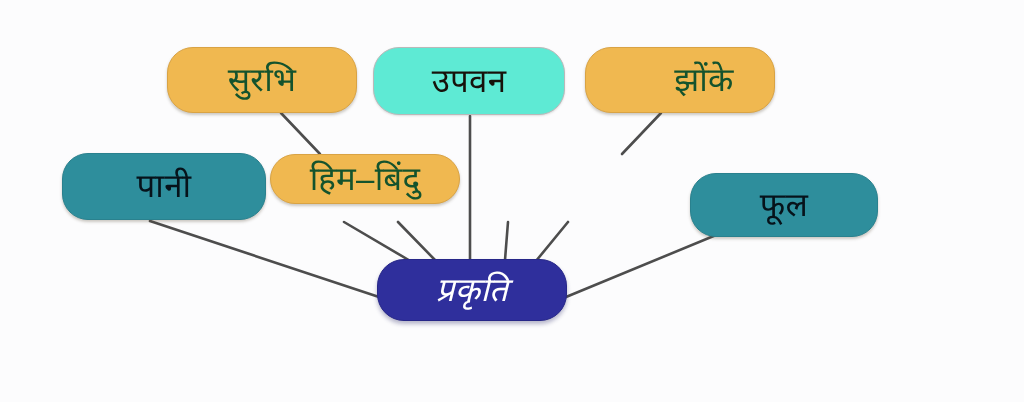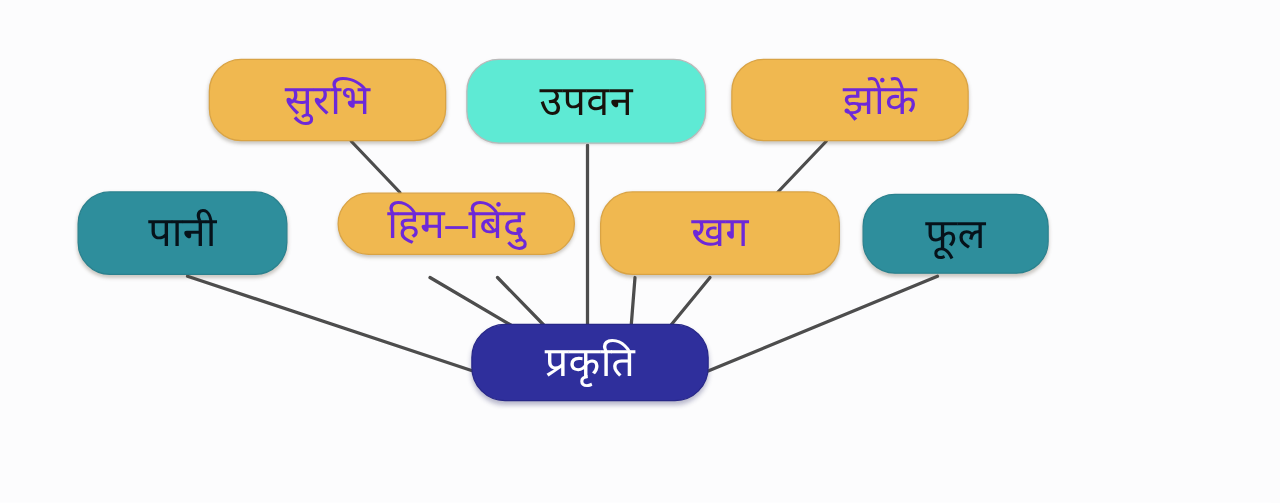--- a/index.html
+++ b/index.html
@@ -35,21 +35,21 @@
     justify-content: center;
     border-radius: 26px;
     text-align: center;
     white-space: nowrap;
     line-height: 1;
     letter-spacing: 0.3px;
     box-shadow: 0 2px 3px rgba(90,80,60,0.30);
   }
   .node.amber {
     background: #f0b850;
-    color: #6d28d9;
+    color: #14532d;
     border: 1px solid #d9a344;
     font-size: 33px;
   }
   .node.teal {
     background: #2e8e9c;
     color: #06121a;
     border: 1px solid #2a818e;
     font-size: 33px;
   }
   .node.white {
@@ -95,33 +95,30 @@
   </div>
 
   <div class="node white" id="n-upavan" style="left: 373px; top: 47px; width: 192px; height: 68px;">
     <span class="node-label">उपवन</span>
   </div>
 
   <div class="node amber" id="n-jhoenke" style="left: 585px; top: 47px; width: 190px; height: 66px; padding-left: 48px;">
     <span class="node-label">झोंके</span>
   </div>
 
-  <div class="node teal" id="n-paani" style="left: 62px; top: 153px; width: 168px; height: 67px;">
+  <div class="node teal" id="n-paani" style="left: 62px; top: 153px; width: 204px; height: 67px;">
     <span class="node-label">पानी</span>
   </div>
 
   <div class="node amber" id="n-him-bindu" style="left: 270px; top: 154px; width: 190px; height: 50px;">
     <span class="node-label">हिम–बिंदु</span>
   </div>
 
-  <div class="node amber" id="n-khag" style="left: 480px; top: 153px; width: 192px; height: 67px;">
-    <span class="node-label">खग</span>
-  </div>
 
-  <div class="node teal" id="n-phool" style="left: 690px; top: 155px; width: 149px; height: 64px; align-items: center;">
+  <div class="node teal" id="n-phool" style="left: 690px; top: 173px; width: 188px; height: 64px; align-items: center;">
     <span class="node-label">फूल</span>
   </div>
 
-  <div class="node center" id="n-center" style="left: 377px; top: 259px; width: 190px; height: 62px;">
+  <div class="node center" id="n-center" style="left: 377px; top: 259px; width: 190px; height: 62px; font-style: italic;">
     <span class="node-label">प्रकृति</span>
   </div>
 
 </div>
 
 </body></html>

